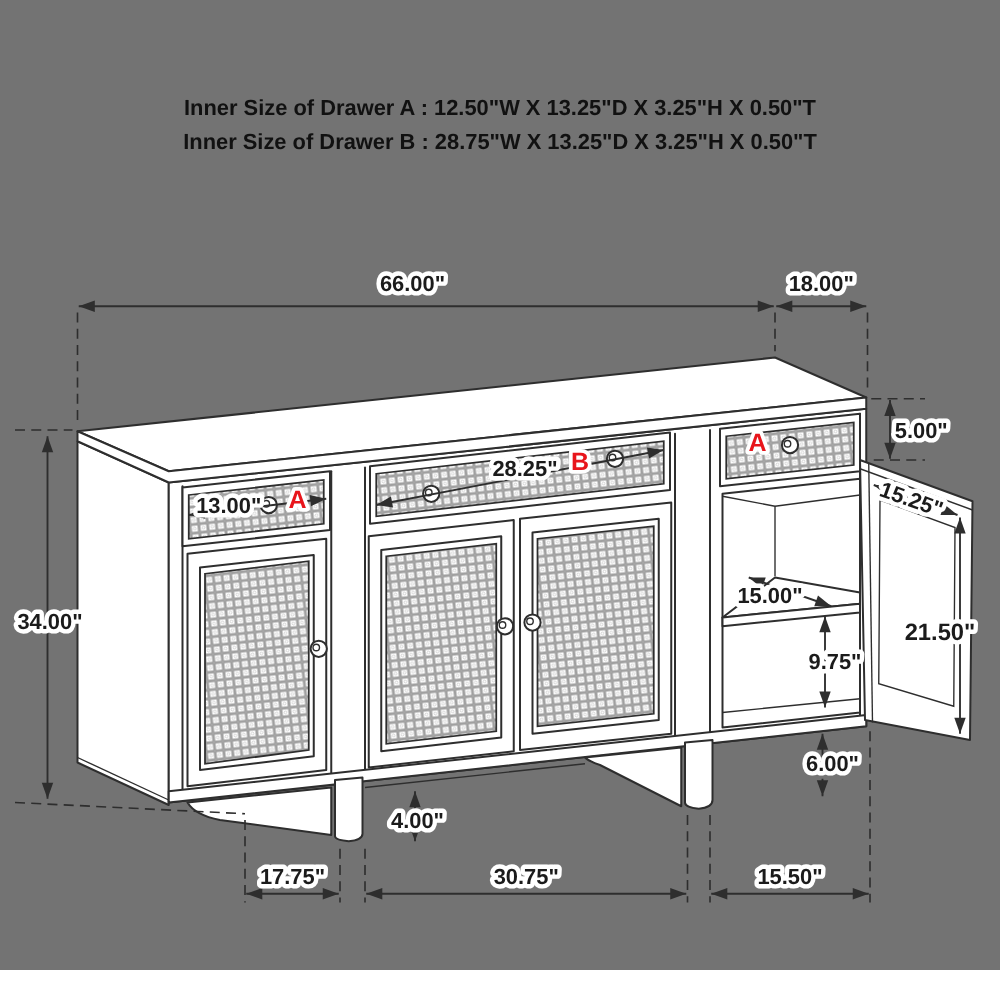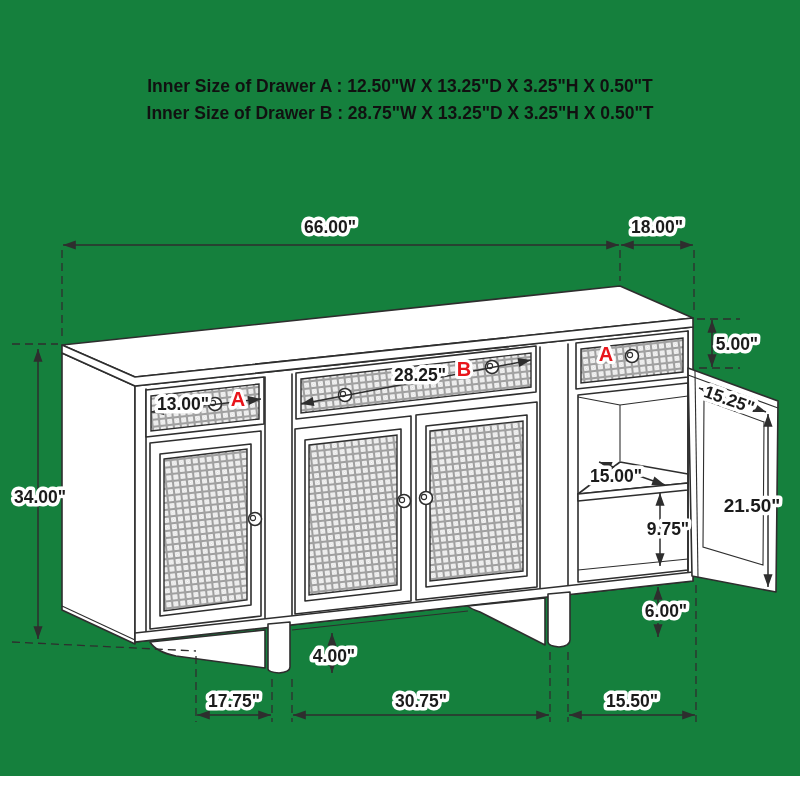--- a/index.html
+++ b/index.html
@@ -1,16 +1,16 @@
 <!DOCTYPE html>
 <html><head>
 <meta charset="utf-8">
 <style>
   html,body{margin:0;padding:0;background:#fff;}
-  .stage{position:relative;width:800px;height:776px;background:#15803d;overflow:hidden;
+  .stage{position:relative;width:800px;height:776px;background:#737373;overflow:hidden;
          font-family:"Liberation Sans",sans-serif;}
   svg{display:block;}
   .fw{fill:#ffffff;stroke:#2e2e2e;stroke-width:1.6;stroke-linejoin:round;}
   .ln{fill:none;stroke:#2e2e2e;stroke-width:1.6;stroke-linejoin:round;stroke-linecap:round;}
   .thin{fill:none;stroke:#2e2e2e;stroke-width:1.1;}
   .cane{fill:url(#cane);stroke:#2e2e2e;stroke-width:1.4;}
   .dim{fill:none;stroke:#2e2e2e;stroke-width:1.5;}
   .ext{fill:none;stroke:#2e2e2e;stroke-width:1.3;stroke-dasharray:8 5;}
   .dimd{fill:none;stroke:#2e2e2e;stroke-width:1.5;stroke-dasharray:7 5;}
   .lbl{font:bold 17.5px "Liberation Sans",sans-serif;fill:#1b1b1b;

